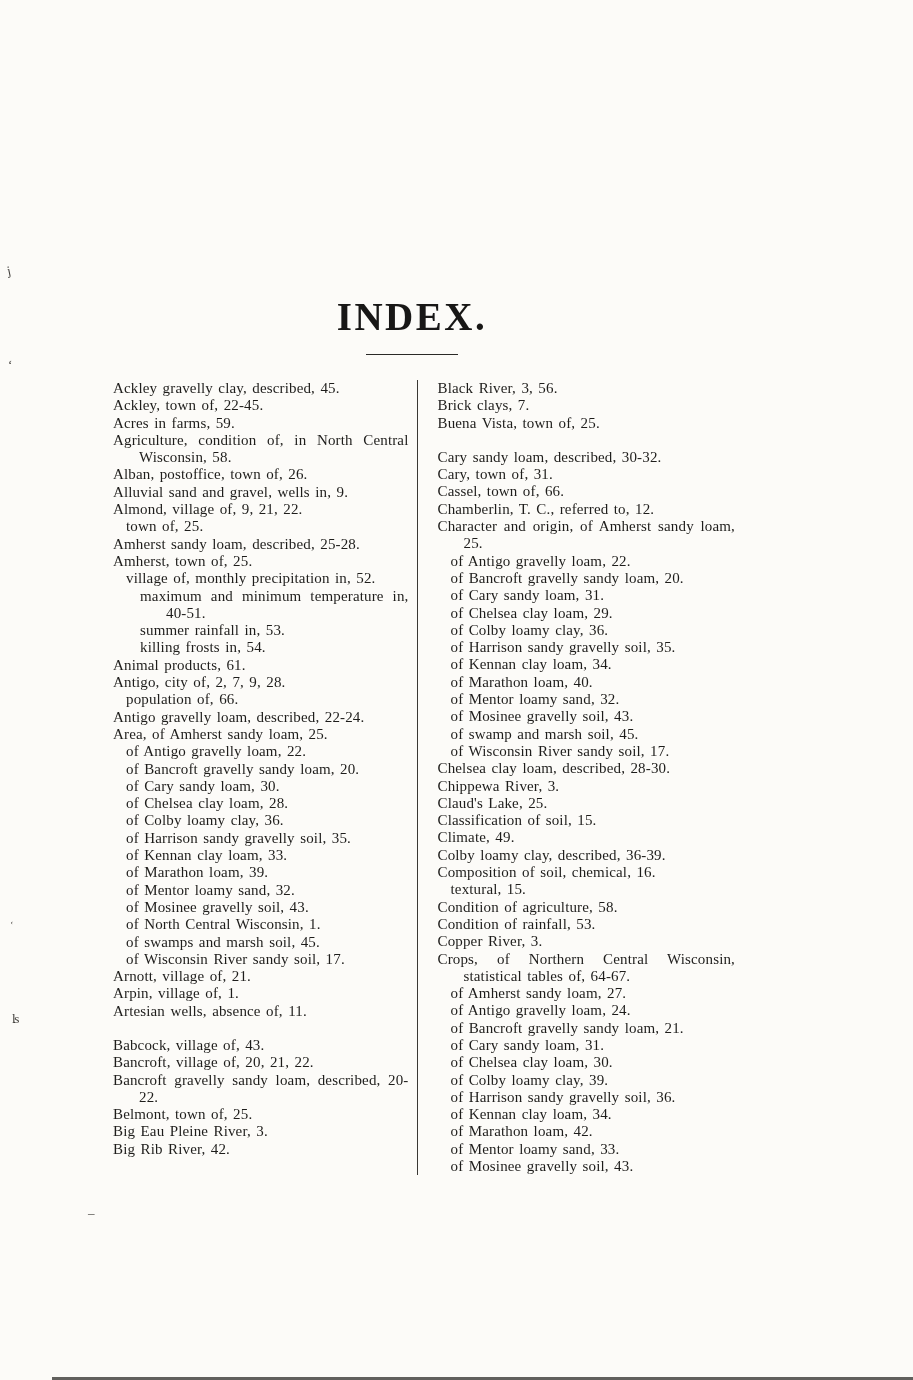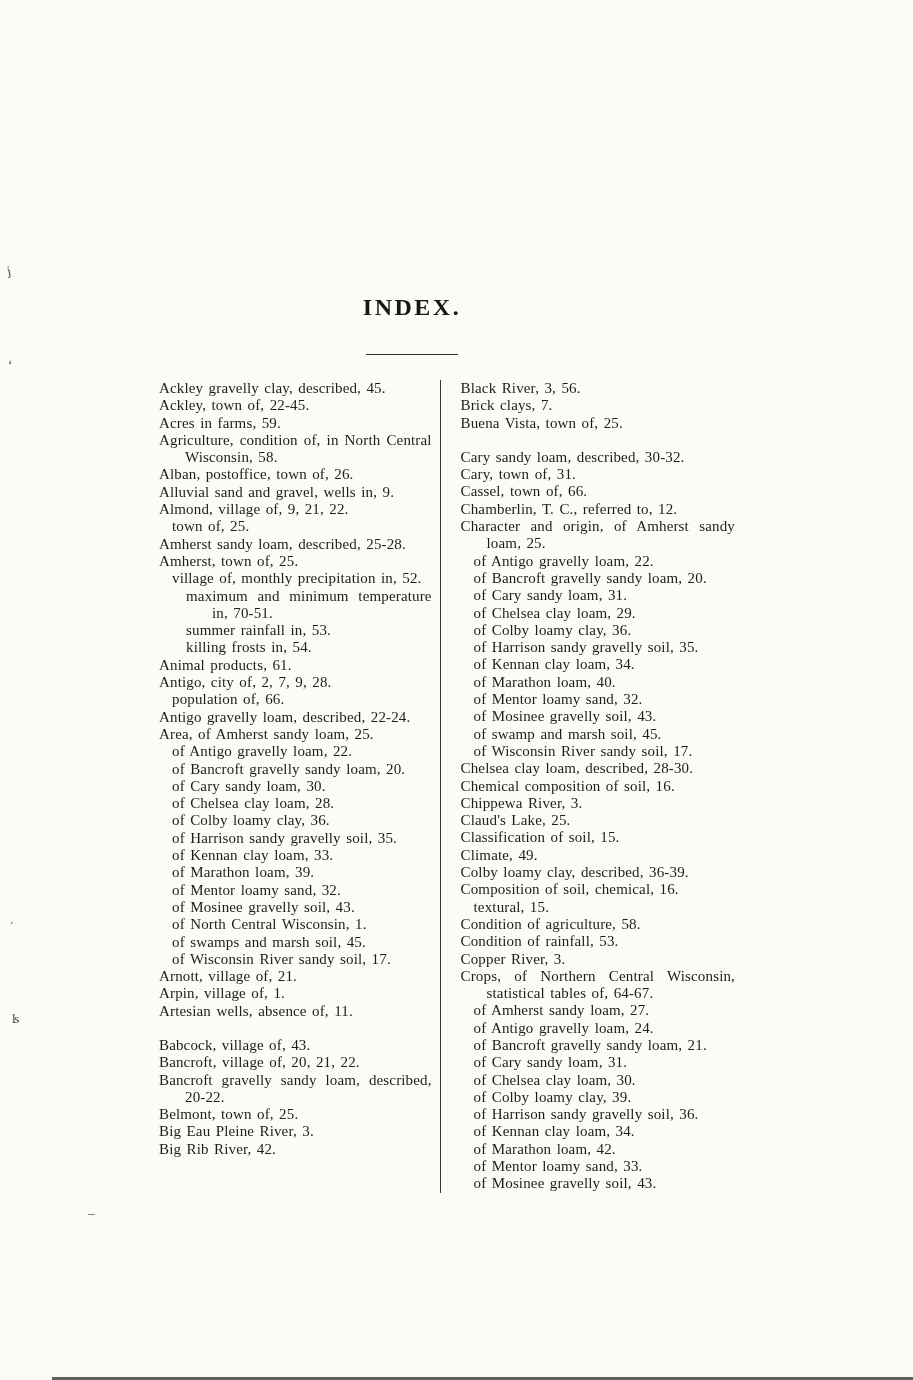--- a/index.html
+++ b/index.html
@@ -13,21 +13,21 @@
     overflow: hidden;
     margin: 0 auto;
   }
   .title {
     position: absolute;
     top: 294px;
     left: 0;
     width: 824px;
     margin: 0;
     text-align: center;
-    font-size: 24px;
+    font-size: 39px;
     font-weight: bold;
     letter-spacing: 2.5px;
     color: #181716;
   }
   .title-rule {
     position: absolute;
     top: 354px;
     left: 366px;
     width: 92px;
     height: 0;
@@ -39,21 +39,20 @@
     left: 113px;
     width: 622px;
     display: flex;
     align-items: stretch;
   }
   .col {
     font-size: 15px;
     line-height: 17.3px;
     letter-spacing: 0.15px;
     word-spacing: 1.5px;
-    margin-left: 46px;
   }
   .col.left  { width: 296px; margin-right: 8px; }
   .col.right { width: 298px; margin-left: 20px; }
   .divider {
     width: 1px;
     background: #3a3834;
     align-self: stretch;
   }
   .entry {
     text-align: justify;
@@ -90,21 +89,21 @@
         <div class="entry l0">Ackley, town of, 22-45.</div>
         <div class="entry l0">Acres in farms, 59.</div>
         <div class="entry l0">Agriculture, condition of, in North Central Wisconsin, 58.</div>
         <div class="entry l0">Alban, postoffice, town of, 26.</div>
         <div class="entry l0">Alluvial sand and gravel, wells in, 9.</div>
         <div class="entry l0">Almond, village of, 9, 21, 22.</div>
         <div class="entry l1">town of, 25.</div>
         <div class="entry l0">Amherst sandy loam, described, 25-28.</div>
         <div class="entry l0">Amherst, town of, 25.</div>
         <div class="entry l1">village of, monthly precipitation in, 52.</div>
-        <div class="entry l2">maximum and minimum temperature in, 70-51.</div>
+        <div class="entry l2">maximum and minimum temperature in, 40-51.</div>
         <div class="entry l2">summer rainfall in, 53.</div>
         <div class="entry l2">killing frosts in, 54.</div>
         <div class="entry l0">Animal products, 61.</div>
         <div class="entry l0">Antigo, city of, 2, 7, 9, 28.</div>
         <div class="entry l1">population of, 66.</div>
         <div class="entry l0">Antigo gravelly loam, described, 22-24.</div>
         <div class="entry l0">Area, of Amherst sandy loam, 25.</div>
         <div class="entry l1">of Antigo gravelly loam, 22.</div>
         <div class="entry l1">of Bancroft gravelly sandy loam, 20.</div>
         <div class="entry l1">of Cary sandy loam, 30.</div>
@@ -144,21 +143,20 @@
         <div class="entry l1">of Chelsea clay loam, 29.</div>
         <div class="entry l1">of Colby loamy clay, 36.</div>
         <div class="entry l1">of Harrison sandy gravelly soil, 35.</div>
         <div class="entry l1">of Kennan clay loam, 34.</div>
         <div class="entry l1">of Marathon loam, 40.</div>
         <div class="entry l1">of Mentor loamy sand, 32.</div>
         <div class="entry l1">of Mosinee gravelly soil, 43.</div>
         <div class="entry l1">of swamp and marsh soil, 45.</div>
         <div class="entry l1">of Wisconsin River sandy soil, 17.</div>
         <div class="entry l0">Chelsea clay loam, described, 28-30.</div>
-        <div class="entry l0">Chemical composition of soil, 16.</div>
         <div class="entry l0">Chippewa River, 3.</div>
         <div class="entry l0">Claud's Lake, 25.</div>
         <div class="entry l0">Classification of soil, 15.</div>
         <div class="entry l0">Climate, 49.</div>
         <div class="entry l0">Colby loamy clay, described, 36-39.</div>
         <div class="entry l0">Composition of soil, chemical, 16.</div>
         <div class="entry l1">textural, 15.</div>
         <div class="entry l0">Condition of agriculture, 58.</div>
         <div class="entry l0">Condition of rainfall, 53.</div>
         <div class="entry l0">Copper River, 3.</div>

